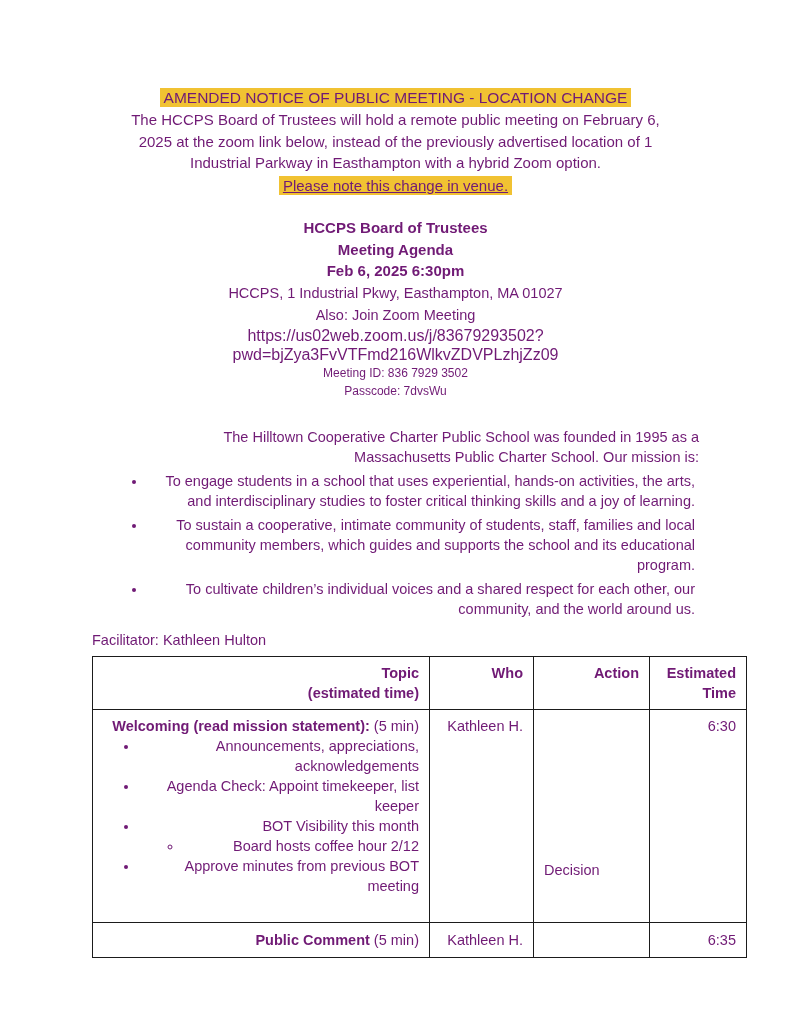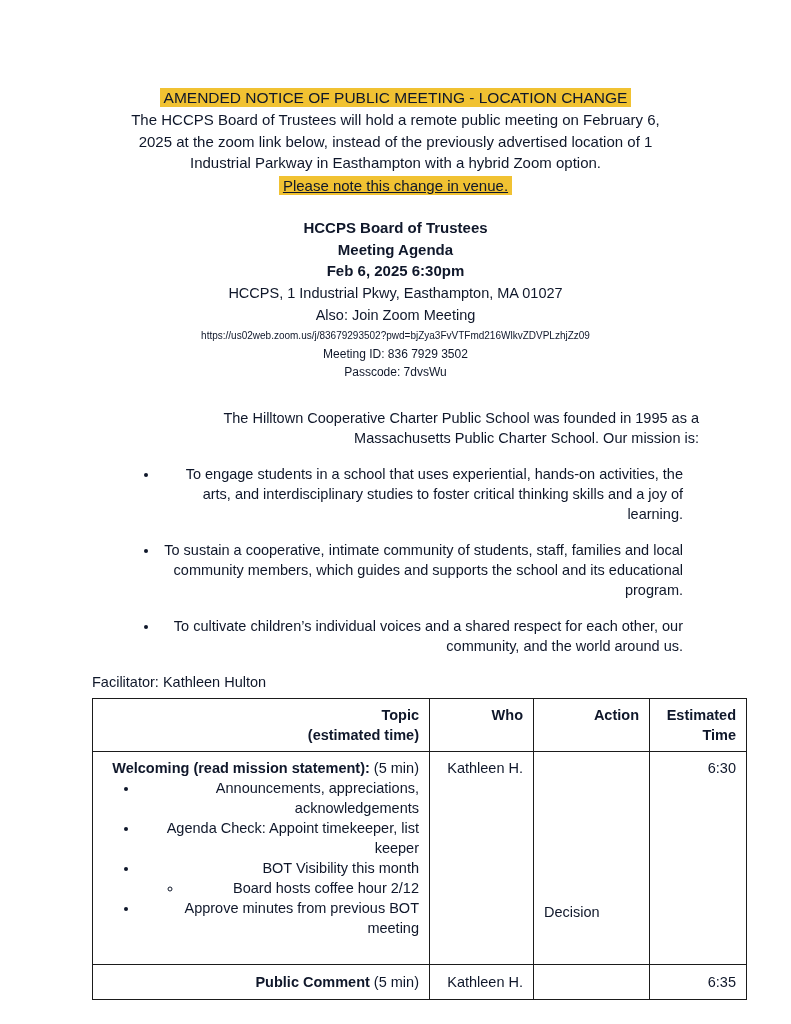--- a/index.html
+++ b/index.html
@@ -4,44 +4,44 @@
 <style>
   html,body { margin:0; padding:0; background:#ffffff; }
   .page {
     position:relative;
     width:791px; height:1024px;
     box-sizing:border-box;
     padding:86px 0 0 92px;
     overflow:hidden;
     background:#ffffff;
     font-family:"Liberation Sans", sans-serif;
-    color:#0f172a;
+    color:#701a75;
   }
   .b { font-weight:bold; }
   .center-block { width:607px; text-align:center; }
 
   
   .notice-title-line { font-size:15.5px; line-height:23px; font-weight:normal; }
   .hl { background:#f1c232; padding:1px 4px; }
   .notice-line { font-size:15px; line-height:21.5px; }
   .venue-note-line { font-size:15px; line-height:21.5px; margin-top:1px; }
   .venue-note { text-decoration:underline; }
 
   
   .meeting-header { margin-top:21px; }
   .mh-bold { font-size:15px; font-weight:bold; line-height:21.5px; }
   .mh-normal { font-size:14.5px; line-height:22px; }
-  .mh-url { font-size:10px; line-height:19px; }
+  .mh-url { font-size:16px; line-height:19px; }
   .mh-small { font-size:12px; line-height:18.5px; }
 
   
   .mission { margin-top:26px; width:607px; font-size:14.5px; line-height:20px;text-align:right; }
   .mission-intro div { font-size:14.5px; line-height:20px; }
   .mission ul { margin:2px 0 0 0; padding-left:51px; }
-  .mission li { margin:16px; padding:0; }
+  .mission li { margin:4px; padding:0; }
 
   
   .facilitator { margin-top:11px; font-size:14.5px; font-weight:normal; line-height:21px; }
 
   
   table.agenda {
     border-collapse:collapse;
     width:654px;
     margin-top:5px;
     font-size:14.5px;

